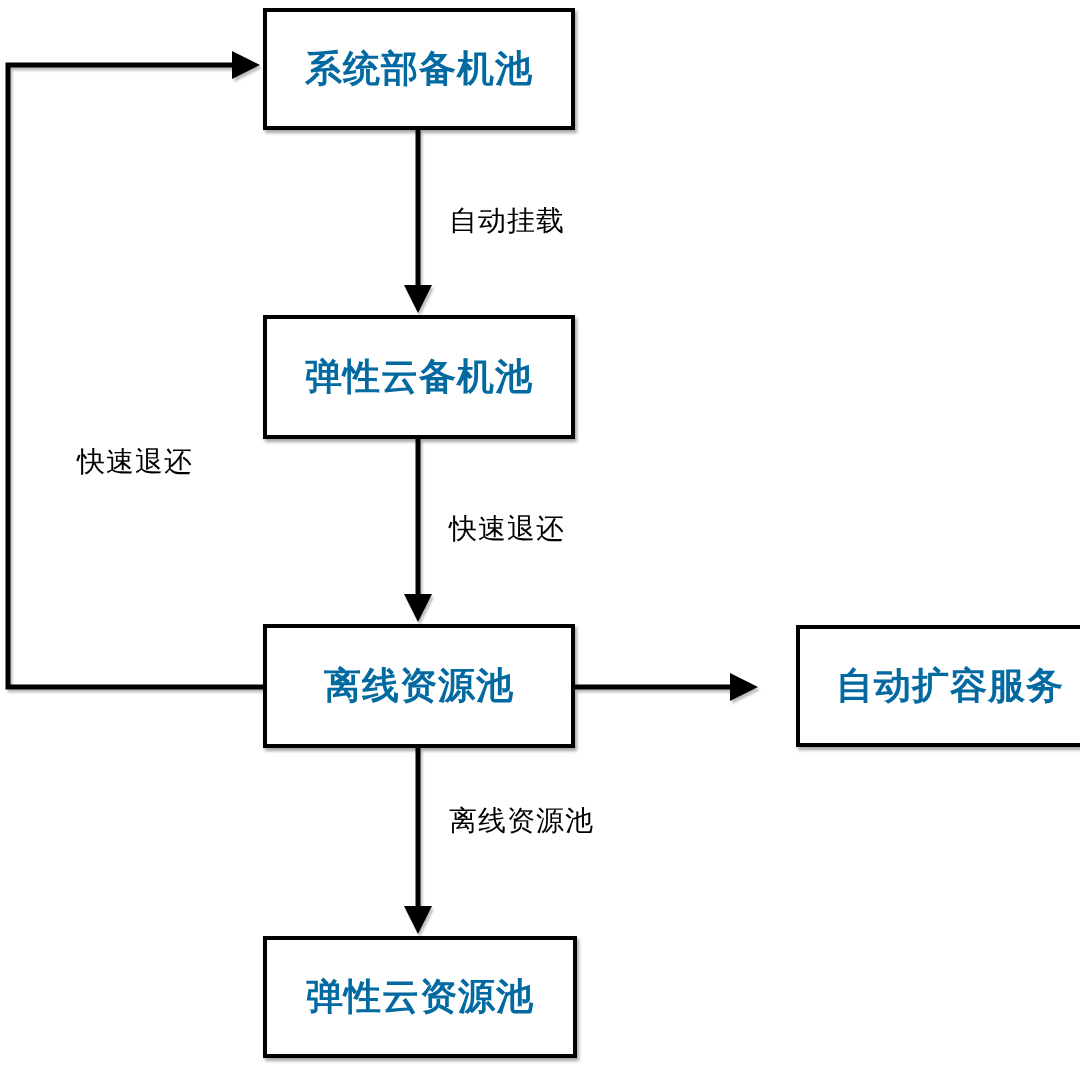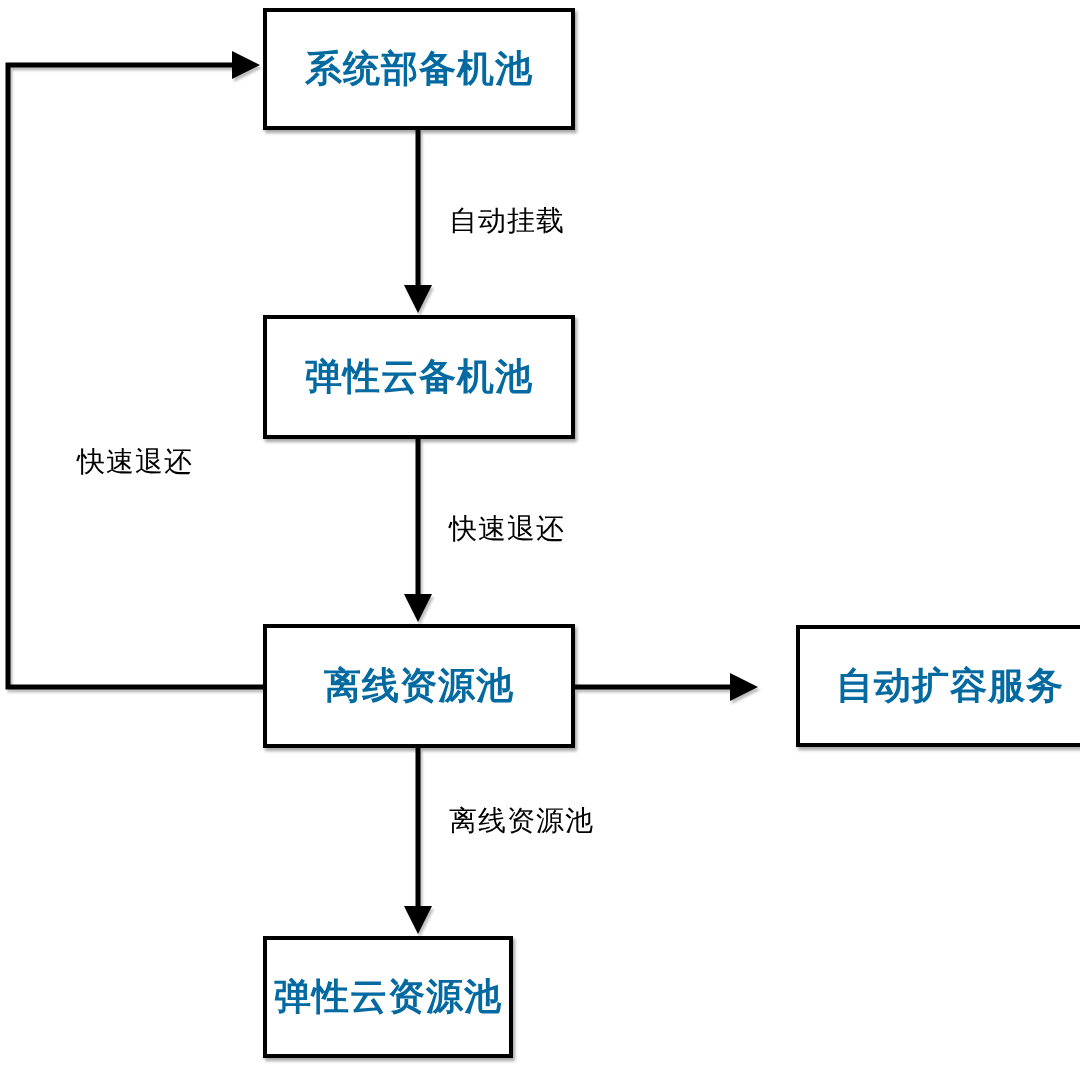--- a/index.html
+++ b/index.html
@@ -34,21 +34,21 @@
     font-size: 37px;
     font-weight: bold;
     color: #0369a1;
     letter-spacing: 1px;
     box-shadow: 2px 3px 3px rgba(0,0,0,0.35);
   }
   .node-system-standby   { left: 263px; top: 8px;   width: 312px; height: 122px; }
   .node-elastic-standby  { left: 263px; top: 315px; width: 312px; height: 124px; }
   .node-offline-pool     { left: 263px; top: 624px; width: 312px; height: 124px; }
   .node-autoscale        { left: 760px; top: 625px; width: 308px; height: 122px; margin-left: 36px; }
-  .node-elastic-resource { left: 263px; top: 936px; width: 250px; height: 122px; }
+  .node-elastic-resource { left: 263px; top: 936px; width: 314px; height: 122px; }
   .edge-label {
     position: absolute;
     font-size: 28px;
     font-weight: normal;
     color: #000000;
     white-space: nowrap;
     letter-spacing: 1px;
   }
   .label-auto-mount   { left: 449px; top: 202px; }
   .label-auto-online  { left: 449px; top: 510px; }

